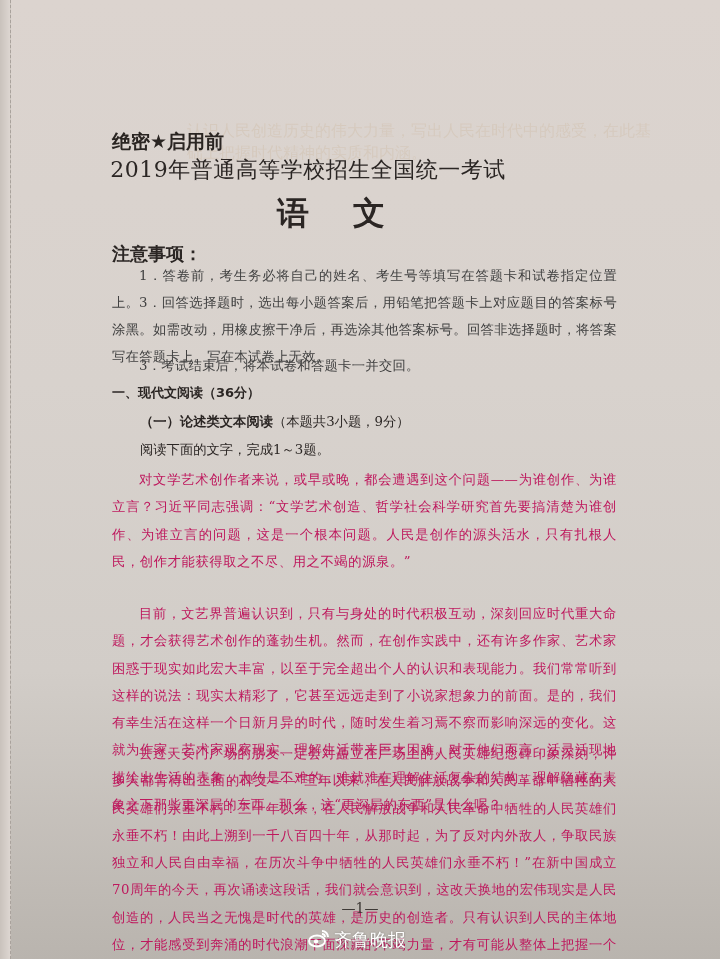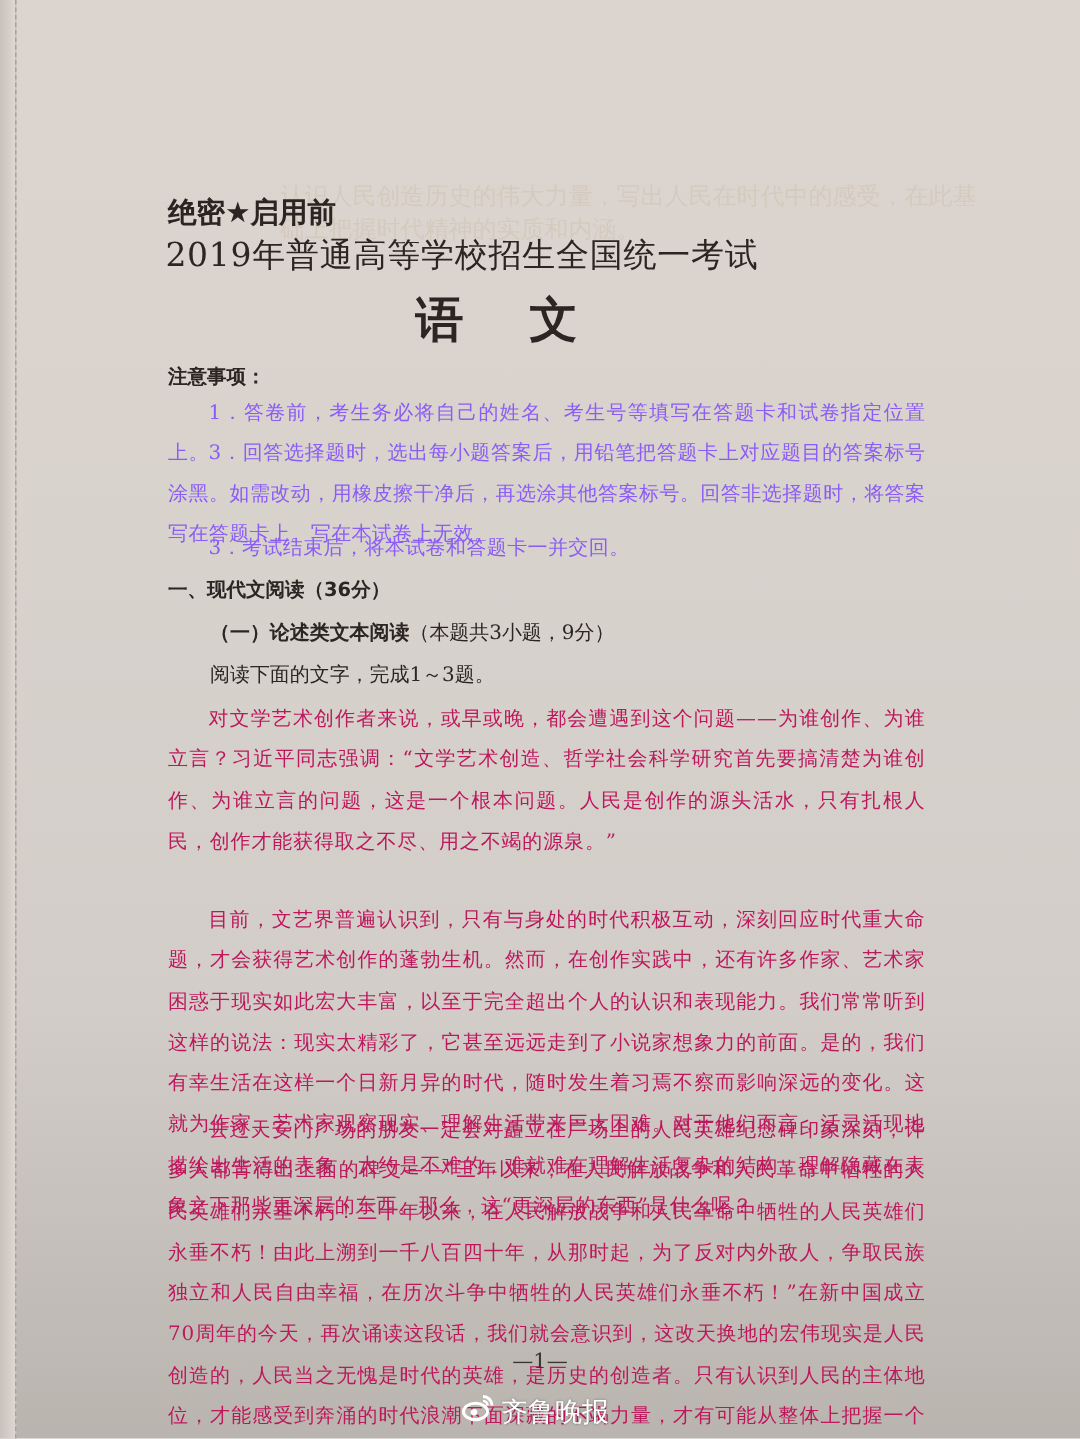--- a/index.html
+++ b/index.html
@@ -27,26 +27,26 @@
     .title {
       position: absolute; left: 0; width: 616px; top: 155px; text-align: center;
       font-size: 22px; letter-spacing: 0.5px; color: #2b2624;
     }
     .subject {
       position: absolute; left: 0; width: 662px; top: 192px; text-align: center;
       font-size: 32px; font-weight: bold; letter-spacing: 44px; text-indent: 44px; color: #2b2624;
     }
     .notice-title {
       position: absolute; left: 112px; top: 242px;
-      font-family: "DejaVu Sans", sans-serif; font-weight: bold; font-size: 13px;
+      font-family: "DejaVu Sans", sans-serif; font-weight: bold; font-size: 18px;
     }
     .para {
       position: absolute; left: 112px; width: 505px;
       font-size: 13.3px; line-height: 27px; text-indent: 27px; letter-spacing: 0.3px;
-      color: #8b5cf6; text-align: justify;
+      color: #404040; text-align: justify;
     }
     .body-text {
       font-size: 13.3px; line-height: 27.3px; letter-spacing: 0.6px; color: #be185d;
     }
     .section {
       position: absolute; left: 112px; top: 384px;
       font-family: "DejaVu Sans", sans-serif; font-weight: bold; font-size: 13px;
     }
     .subsection {
       position: absolute; left: 140px; top: 413px; font-size: 13.3px;

